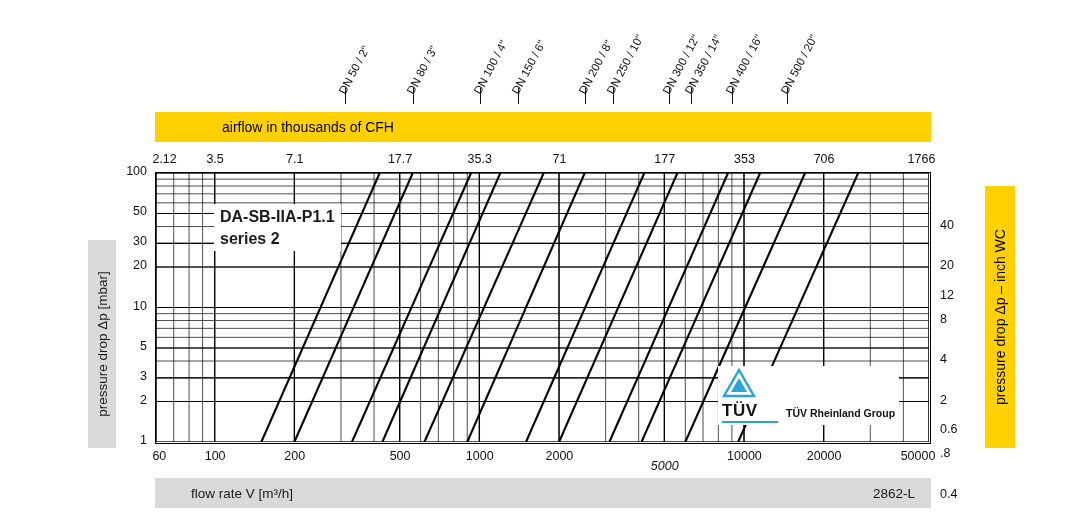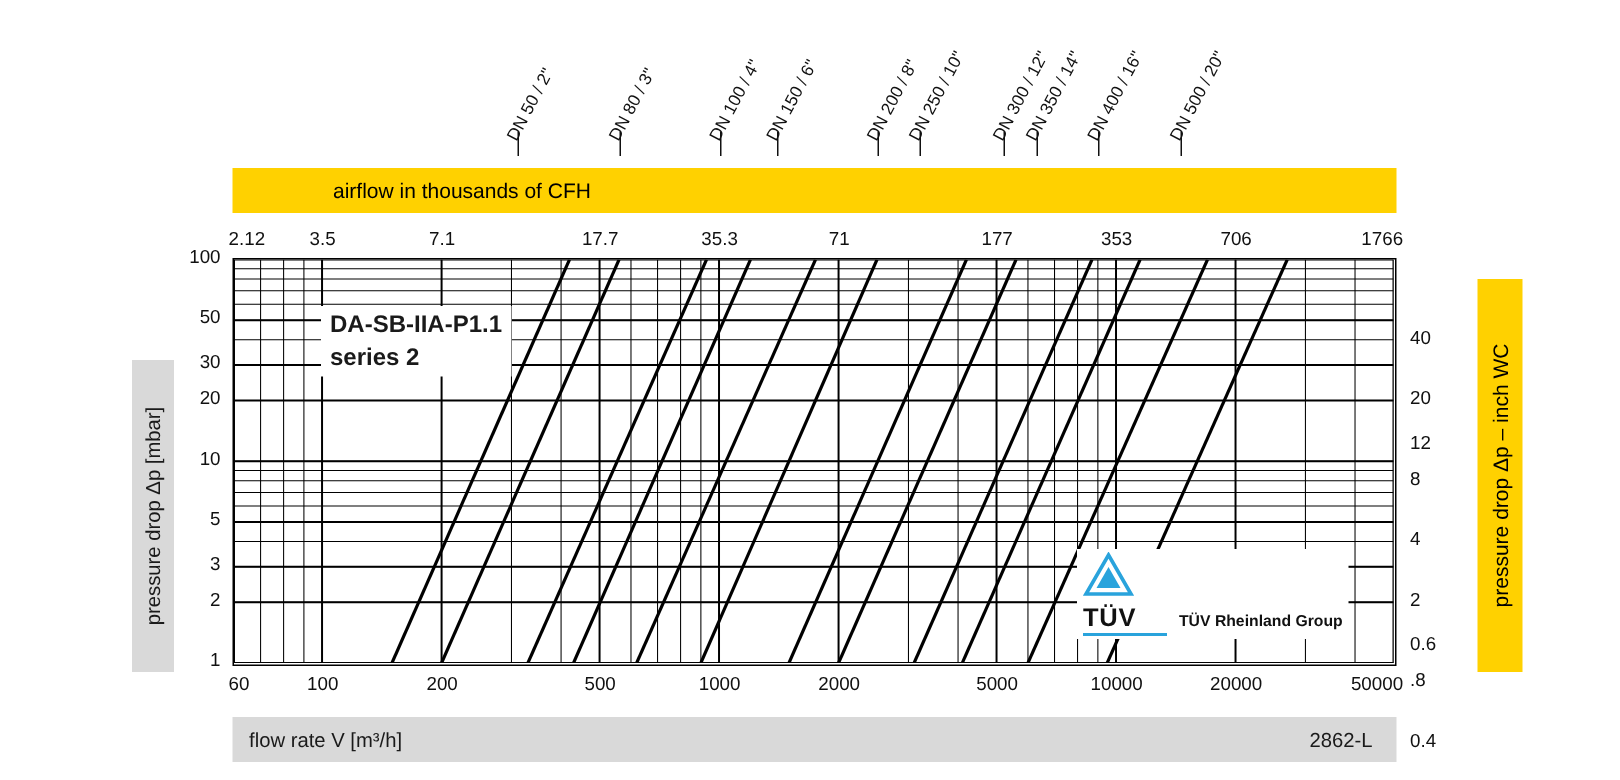--- a/index.html
+++ b/index.html
@@ -40,21 +40,21 @@
   .label-left span {
     position:absolute; left:50%; top:50%;
     transform:translate(-50%,-50%) rotate(-90deg);
     white-space:nowrap; font-size:13.5px; color:#1a1a1a;
   }
   .label-bottom {
     position:absolute; left:155px; top:478px; width:776px; height:30px;
     background:#d9d9d9;
     display:flex; align-items:center; justify-content:space-between;
   }
-  .label-bottom .lb-left { font-size:13.5px; padding-left:11px; }
+  .label-bottom .lb-left { font-size:13.5px; padding-left:36px; }
   .label-bottom .lb-right { font-size:13.5px; padding-right:16px;margin-left:20px; }
 
   
   .plot {
     position:absolute; left:155px; top:172px; width:776px; height:272px;
     border:1.4px solid #000;
     box-sizing:border-box;
     background:#fff;
     overflow:hidden;
   }
@@ -247,21 +247,21 @@
       </svg>
   </div>
 
   <div id="xtick-layer">
       <div class="tick" style="left: 152.4px; top: 449px;">60</div>
       <div class="tick" style="left: 215.113px; top: 449px; transform: translateX(-50%);">100</div>
       <div class="tick" style="left: 294.781px; top: 449px; transform: translateX(-50%);">200</div>
       <div class="tick" style="left: 400.096px; top: 449px; transform: translateX(-50%);">500</div>
       <div class="tick" style="left: 479.764px; top: 449px; transform: translateX(-50%);">1000</div>
       <div class="tick" style="left: 559.433px; top: 449px; transform: translateX(-50%);">2000</div>
-      <div class="tick" style="left: 664.748px; top: 449px; transform: translateX(-50%);">5000</div>
+      <div class="tick" style="left: 664.748px; top: 459px; transform: translateX(-50%); font-style: italic;">5000</div>
       <div class="tick" style="left: 744.416px; top: 449px; transform: translateX(-50%);">10000</div>
       <div class="tick" style="left: 824.084px; top: 449px; transform: translateX(-50%);">20000</div>
       <div class="tick" style="left: 935.4px; top: 449px; transform: translateX(-100%);">50000</div>
     </div>
   <div id="yleft-layer">
       <div class="tick" style="left: 147px; top: 433px; transform: translateX(-100%);">1</div>
       <div class="tick" style="left: 147px; top: 392.511px; transform: translateX(-100%);">2</div>
       <div class="tick" style="left: 147px; top: 368.827px; transform: translateX(-100%);">3</div>
       <div class="tick" style="left: 147px; top: 338.989px; transform: translateX(-100%);">5</div>
       <div class="tick" style="left: 147px; top: 298.5px; transform: translateX(-100%);">10</div>

